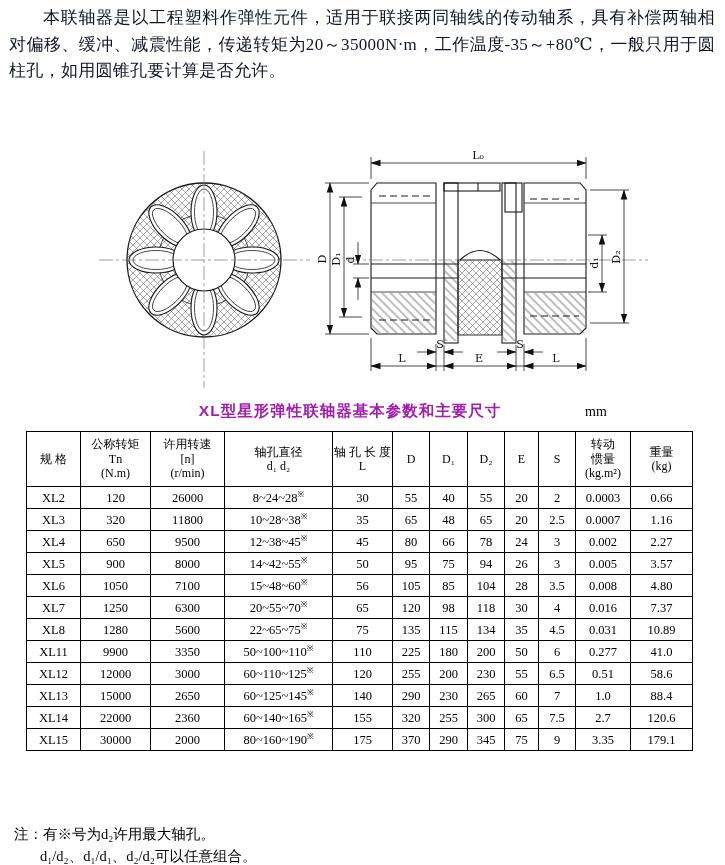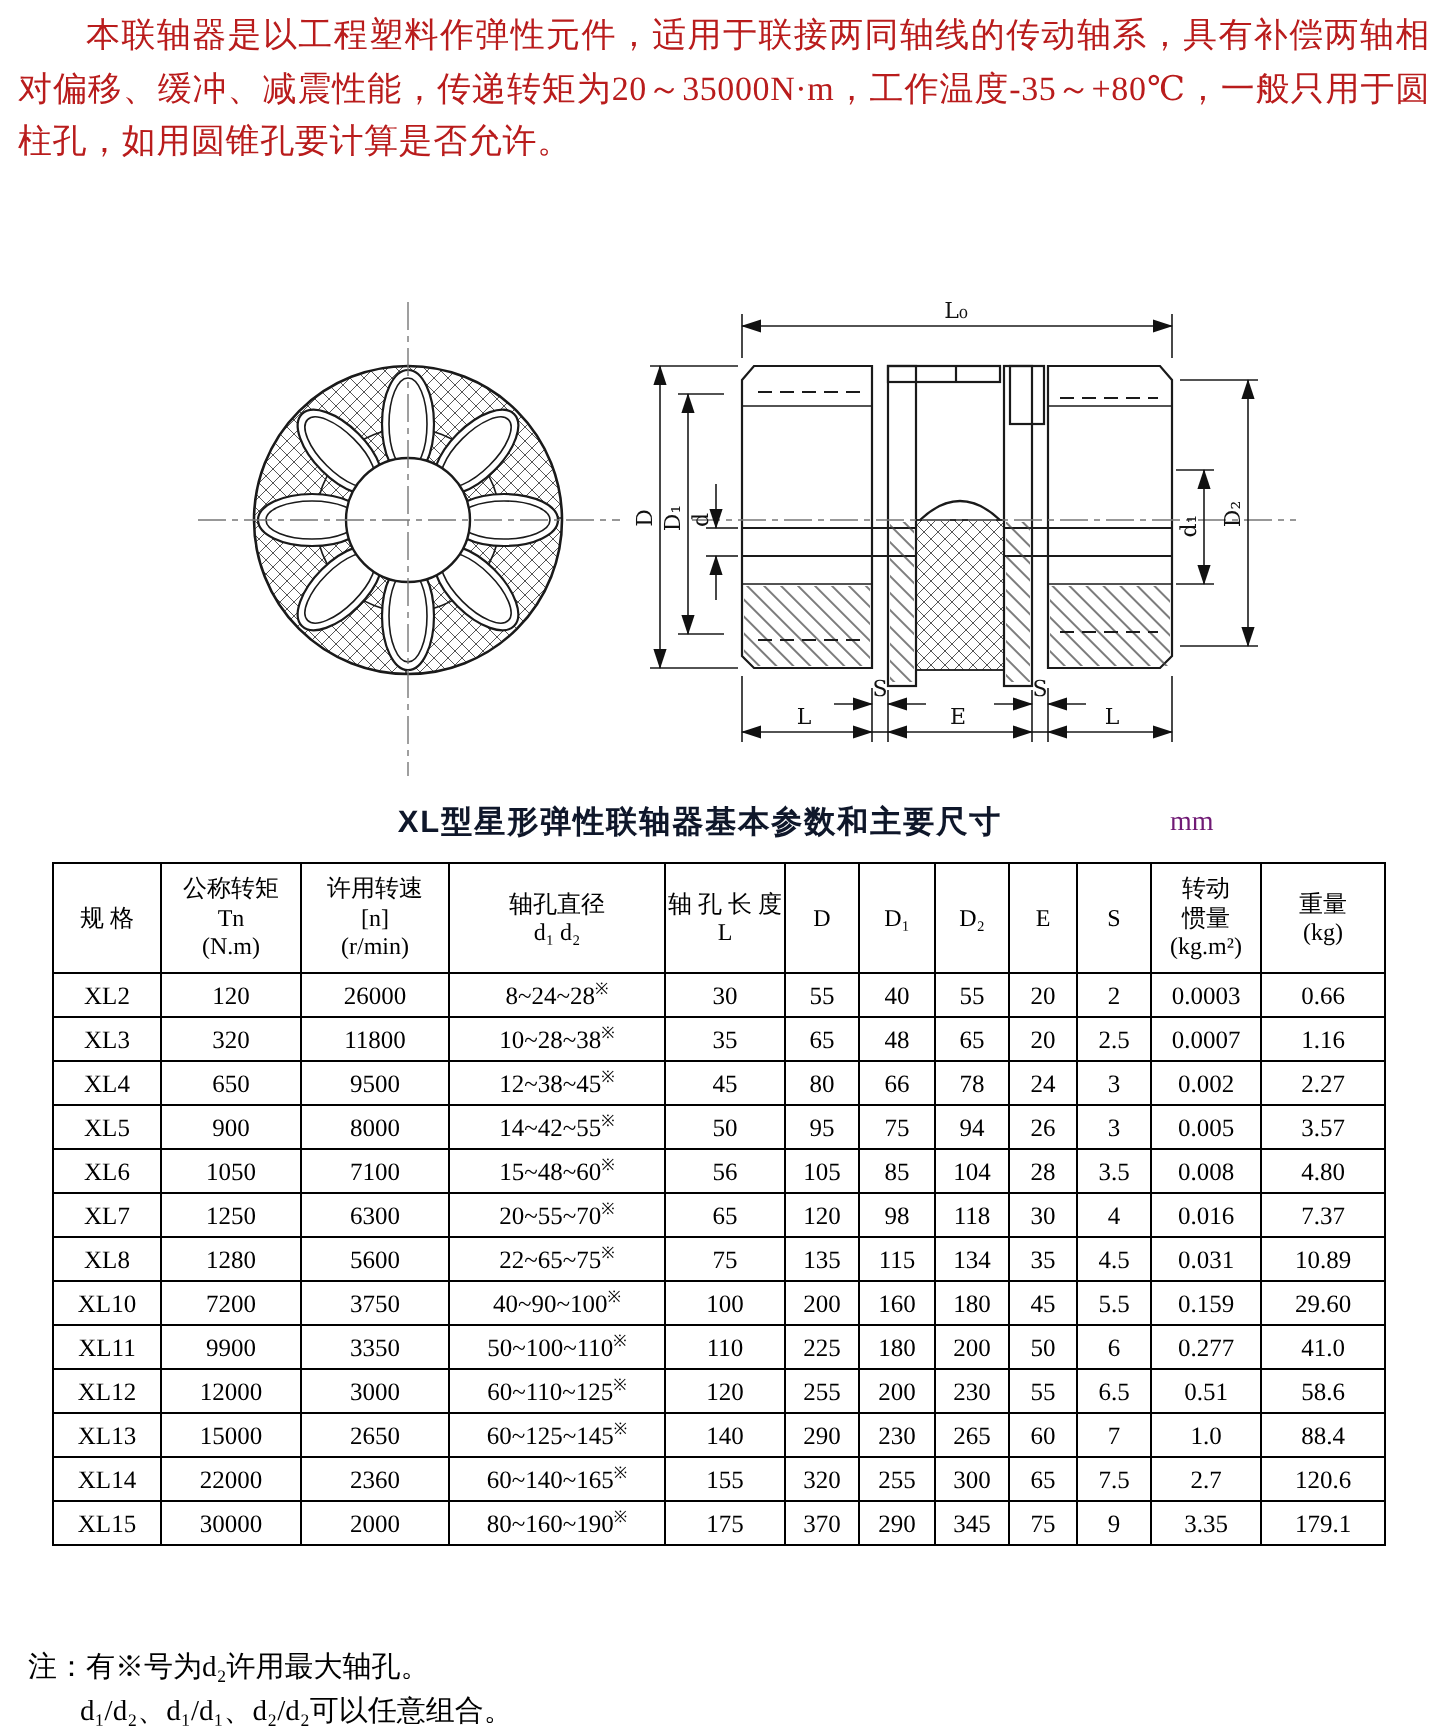--- a/index.html
+++ b/index.html
@@ -1,31 +1,31 @@
 <!DOCTYPE html>
 <html><head>
 <meta charset="utf-8">
 <style>
   html,body{margin:0;padding:0;background:#fff;}
   .page{position:relative;width:725px;height:865px;background:#ffffff;color:#111;
         font-family:"Liberation Serif","DejaVu Serif",serif;overflow:hidden;}
   .intro{position:absolute;top:5px;left:9px;width:706px;margin:0;
          font-size:17px;line-height:26.5px;text-align:justify;text-indent:2em;
-         letter-spacing:0.3px;color:#b91c1c;}
+         letter-spacing:0.3px;color:#0f172a;}
   svg.drawing{position:absolute;top:145px;left:0;}
   .stroke{stroke:#1a1a1a;fill:none;stroke-width:1.1;}
   .thin{stroke:#1a1a1a;stroke-width:0.8;fill:none;}
   .dim{stroke:#1a1a1a;stroke-width:0.8;fill:none;}
   .cl{stroke:#777;stroke-width:0.7;fill:none;stroke-dasharray:14 3 3 3;}
   .dash{stroke:#1a1a1a;stroke-width:1;fill:none;stroke-dasharray:7 4;}
   .dimtext{font-family:"DejaVu Serif","Liberation Serif",serif;font-size:11px;fill:#111;}
   .title-row{position:absolute;top:401px;left:0;width:700px;text-align:center;}
   .tbl-title{font-family:"Liberation Sans","DejaVu Sans",sans-serif;
-             font-weight:bold;font-size:15.5px;color:#0f172a;letter-spacing:1px;}
-  .unit{position:absolute;top:404px;left:585px;font-size:14px;color:#701a75;}
+             font-weight:bold;font-size:15.5px;color:#a21caf;letter-spacing:1px;}
+  .unit{position:absolute;top:404px;left:585px;font-size:14px;color:#000000;}
   table.params{position:absolute;top:431px;left:26px;border-collapse:collapse;
                table-layout:fixed;border:1.6px solid #000;}
   table.params th,table.params td{border:1px solid #000;padding:0;margin:0;
                text-align:center;vertical-align:middle;color:#000;
                font-family:"Liberation Serif","DejaVu Serif",serif;}
   table.params th{font-size:12px;font-weight:normal;line-height:14.5px;
                   height:54px;white-space:pre-line;}
   table.params td{font-size:12.5px;height:21px;line-height:20px;white-space:nowrap;}
   sup.mark{font-size:8px;line-height:0;}
   .notes{position:absolute;top:823px;left:14px;font-size:14.5px;line-height:22px;color:#000;}
@@ -327,34 +327,20 @@
           <td>75</td>
           <td>135</td>
           <td>115</td>
           <td>134</td>
           <td>35</td>
           <td>4.5</td>
           <td>0.031</td>
           <td>10.89</td>
         </tr>
         <tr>
-          <td>XL10</td>
-          <td>7200</td>
-          <td>3750</td>
-          <td>40~90~100<sup class="mark">※</sup></td>
-          <td>100</td>
-          <td>200</td>
-          <td>160</td>
-          <td>180</td>
-          <td>45</td>
-          <td>5.5</td>
-          <td>0.159</td>
-          <td>29.60</td>
-        </tr>
-        <tr>
           <td>XL11</td>
           <td>9900</td>
           <td>3350</td>
           <td>50~100~110<sup class="mark">※</sup></td>
           <td>110</td>
           <td>225</td>
           <td>180</td>
           <td>200</td>
           <td>50</td>
           <td>6</td>

